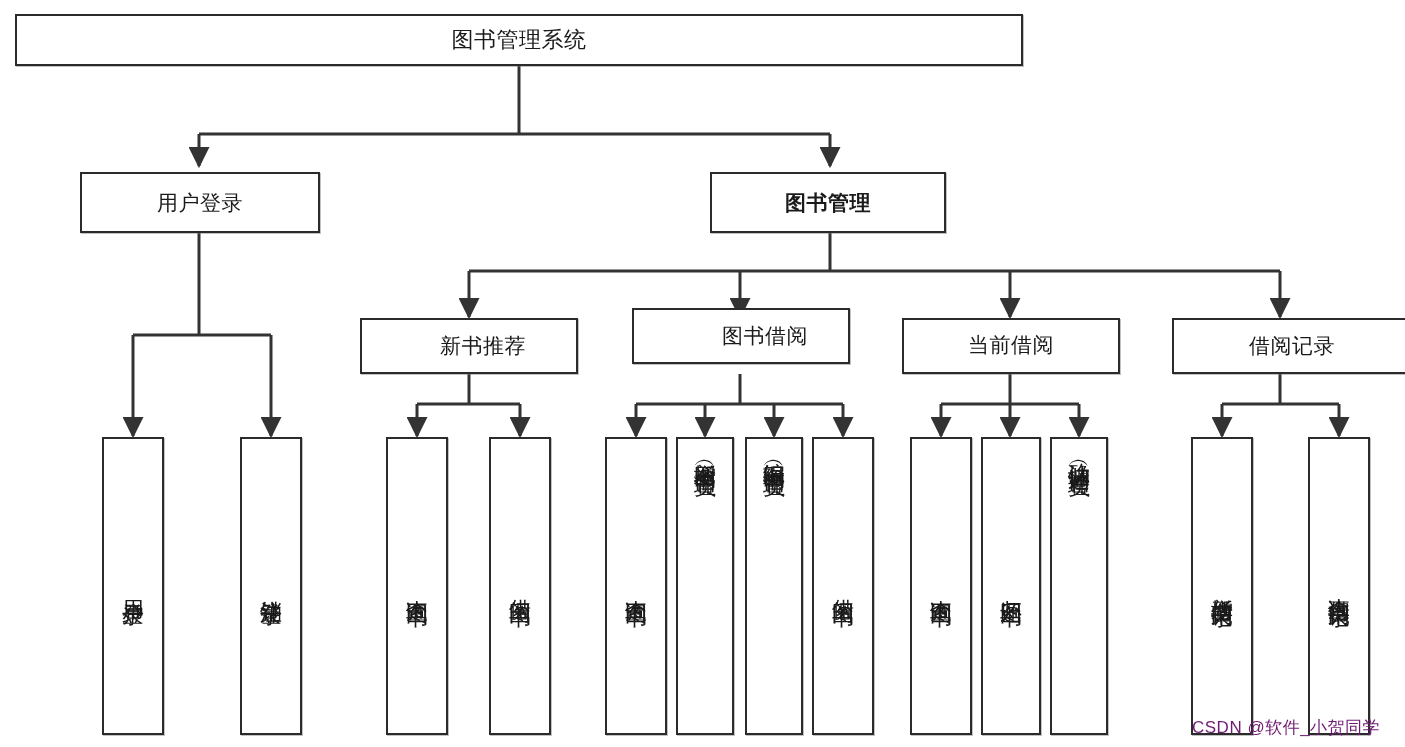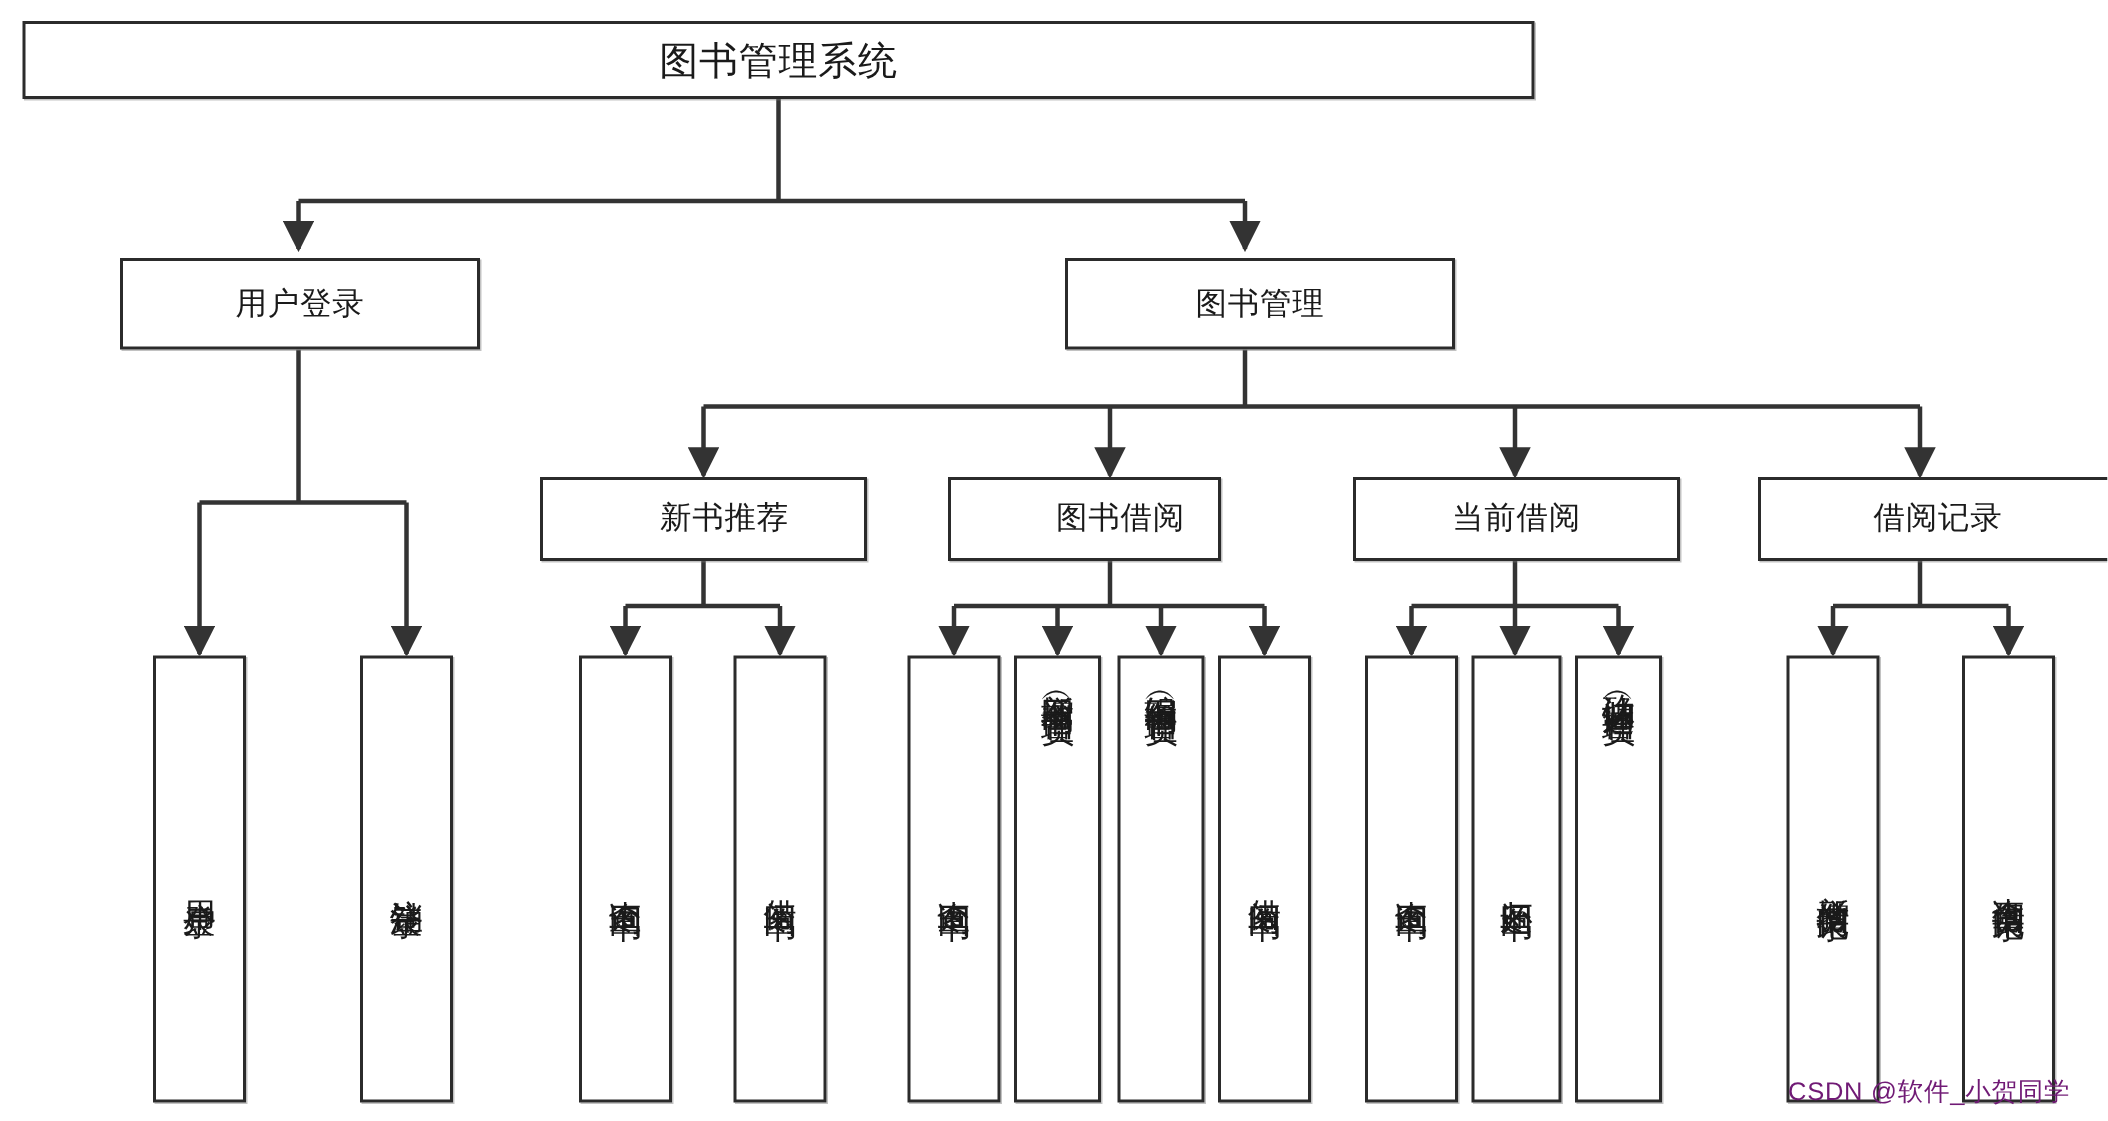--- a/index.html
+++ b/index.html
@@ -41,21 +41,21 @@
     text-align: center;
     letter-spacing: 0.5px;
   }
   
   .node.h .label {
     font-size: 21px;
     line-height: 1.1;
     white-space: nowrap;
   }
   .node.root .label {
-    font-size: 26px;
+    font-size: 22px;
   }
   
   .node.v {
     align-items: flex-start;
     padding-top: 6px;
   }
   .node.v .label {
     writing-mode: vertical-rl;
     text-orientation: upright;
     font-size: 22px;
@@ -130,28 +130,28 @@
     </g>
   </svg>
 
   <div class="node h root" style="left:15px; top:14px; width:1008px; height:52px;">
     <span class="label">图书管理系统</span>
   </div>
 
   <div class="node h" style="left:80px; top:172px; width:240px; height:61px;">
     <span class="label">用户登录</span>
   </div>
-  <div class="node h" style="left:710px; top:172px; width:260px; height:61px;">
+  <div class="node h" style="left:710px; top:172px; width:236px; height:61px;font-weight:bold;">
     <span class="label">图书管理</span>
   </div>
 
   <div class="node h" style="left:360px; top:318px; width:218px; height:56px;padding-left:28px;">
     <span class="label">新书推荐</span>
   </div>
-  <div class="node h" style="left:632px; top:318px; width:182px; height:56px;padding-left:48px;">
+  <div class="node h" style="left:632px; top:308px; width:218px; height:56px;padding-left:48px;">
     <span class="label">图书借阅</span>
   </div>
   <div class="node h" style="left:902px; top:318px; width:218px; height:56px;font-family:Liberation Serif, serif;">
     <span class="label">当前借阅</span>
   </div>
   <div class="node h" style="left:1172px; top:318px; width:240px; height:56px;">
     <span class="label">借阅记录</span>
   </div>
 
   <div class="node v mid" style="left:102px; top:437px; width:62px; height:298px;">

